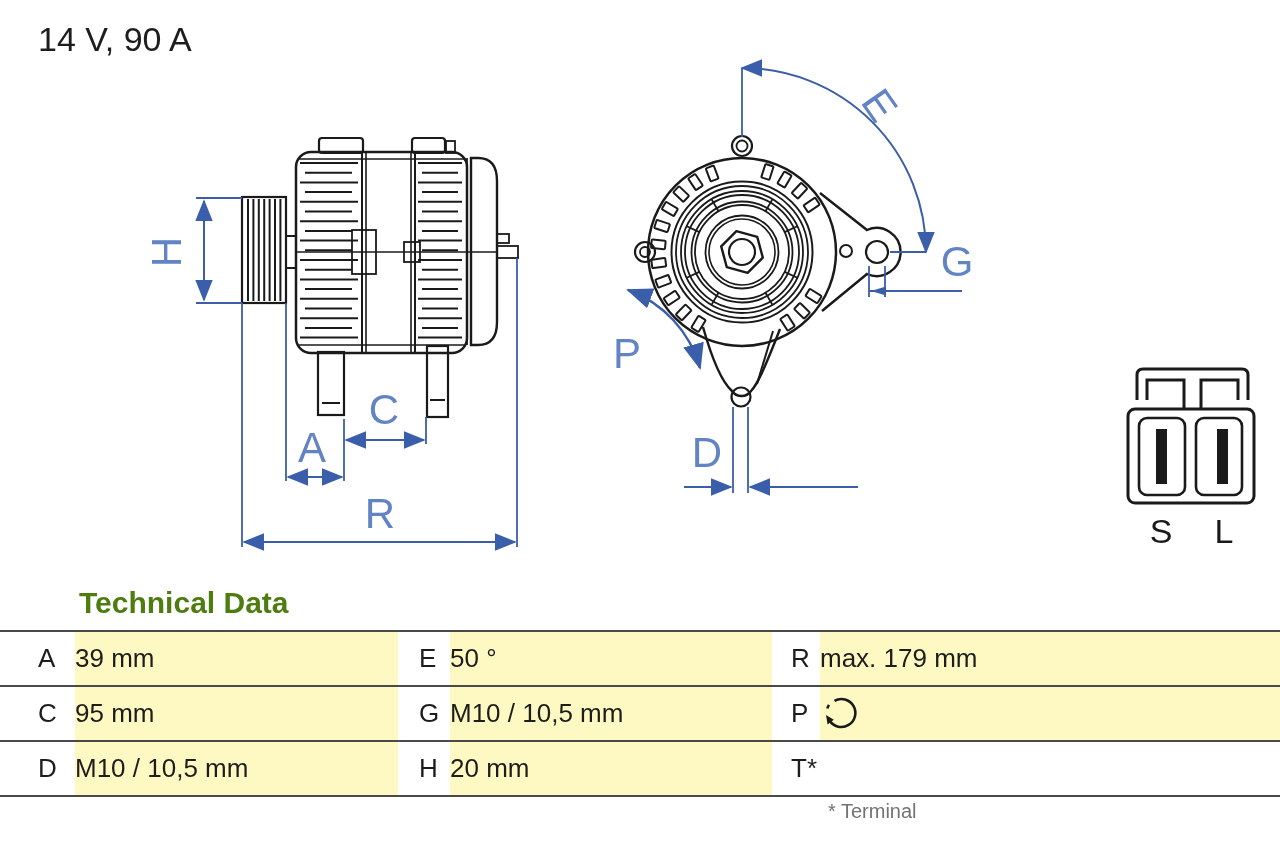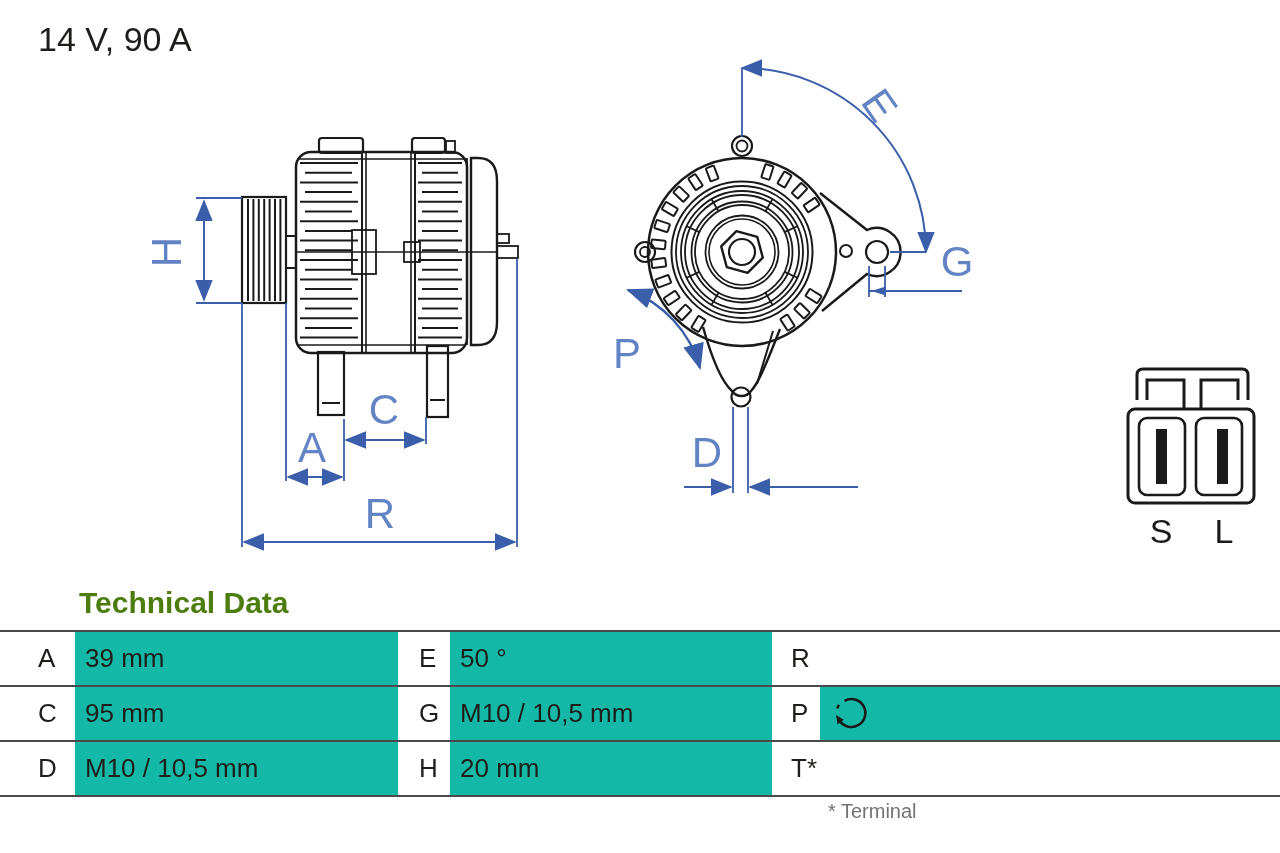--- a/index.html
+++ b/index.html
@@ -18,21 +18,21 @@
   .trow{
     display:grid;grid-template-columns:75px 323px 52px 322px 48px 460px;
     height:55px;border-top:2px solid #4a4a4a;box-sizing:border-box;align-items:stretch;
   }
   .trow:last-child{border-bottom:2px solid #4a4a4a;height:57px;}
   .cell{display:flex;align-items:center;font-size:26px;color:#1d1d1b;}
   .lbl{background:#ffffff;}
   .lbl.c1{padding-left:38px;}
   .lbl.c2{padding-left:21px;}
   .lbl.c3{padding-left:19px;}
-  .val{background:#14b8a6;padding-left:10px;}
+  .val{background:#fef9c3;}
   .footnote{position:absolute;left:828px;top:800px;font-size:20px;color:#737373;}
   .dimtxt{fill:#6283c4;font-size:42px;font-family:"Liberation Sans",sans-serif;}
   .pintxt{fill:#1a1a1a;font-size:34px;font-family:"Liberation Sans",sans-serif;}
 </style>
 </head>
 <body>
 
 <div id="stage">
 
   <div id="page-title">14 V, 90 A</div>
@@ -247,20 +247,21 @@
 
   <div id="tech-heading">Technical Data</div>
 
   <div class="tbl">
     <div class="trow">
       <div class="cell lbl c1">A</div>
       <div class="cell val">39 mm</div>
       <div class="cell lbl c2">E</div>
       <div class="cell val">50 °</div>
       <div class="cell lbl c3">R</div>
+      <div class="cell val">max. 179 mm</div>
     </div>
     <div class="trow">
       <div class="cell lbl c1">C</div>
       <div class="cell val">95 mm</div>
       <div class="cell lbl c2">G</div>
       <div class="cell val">M10 / 10,5 mm</div>
       <div class="cell lbl c3">P</div>
       <div class="cell val">
         <svg width="40" height="40" viewBox="0 0 40 40">
           <path d="M 14.5 6.8 A 14 14 0 1 1 9.5 26.5" fill="none" stroke="#1a1a1a" stroke-width="2.6"></path>

